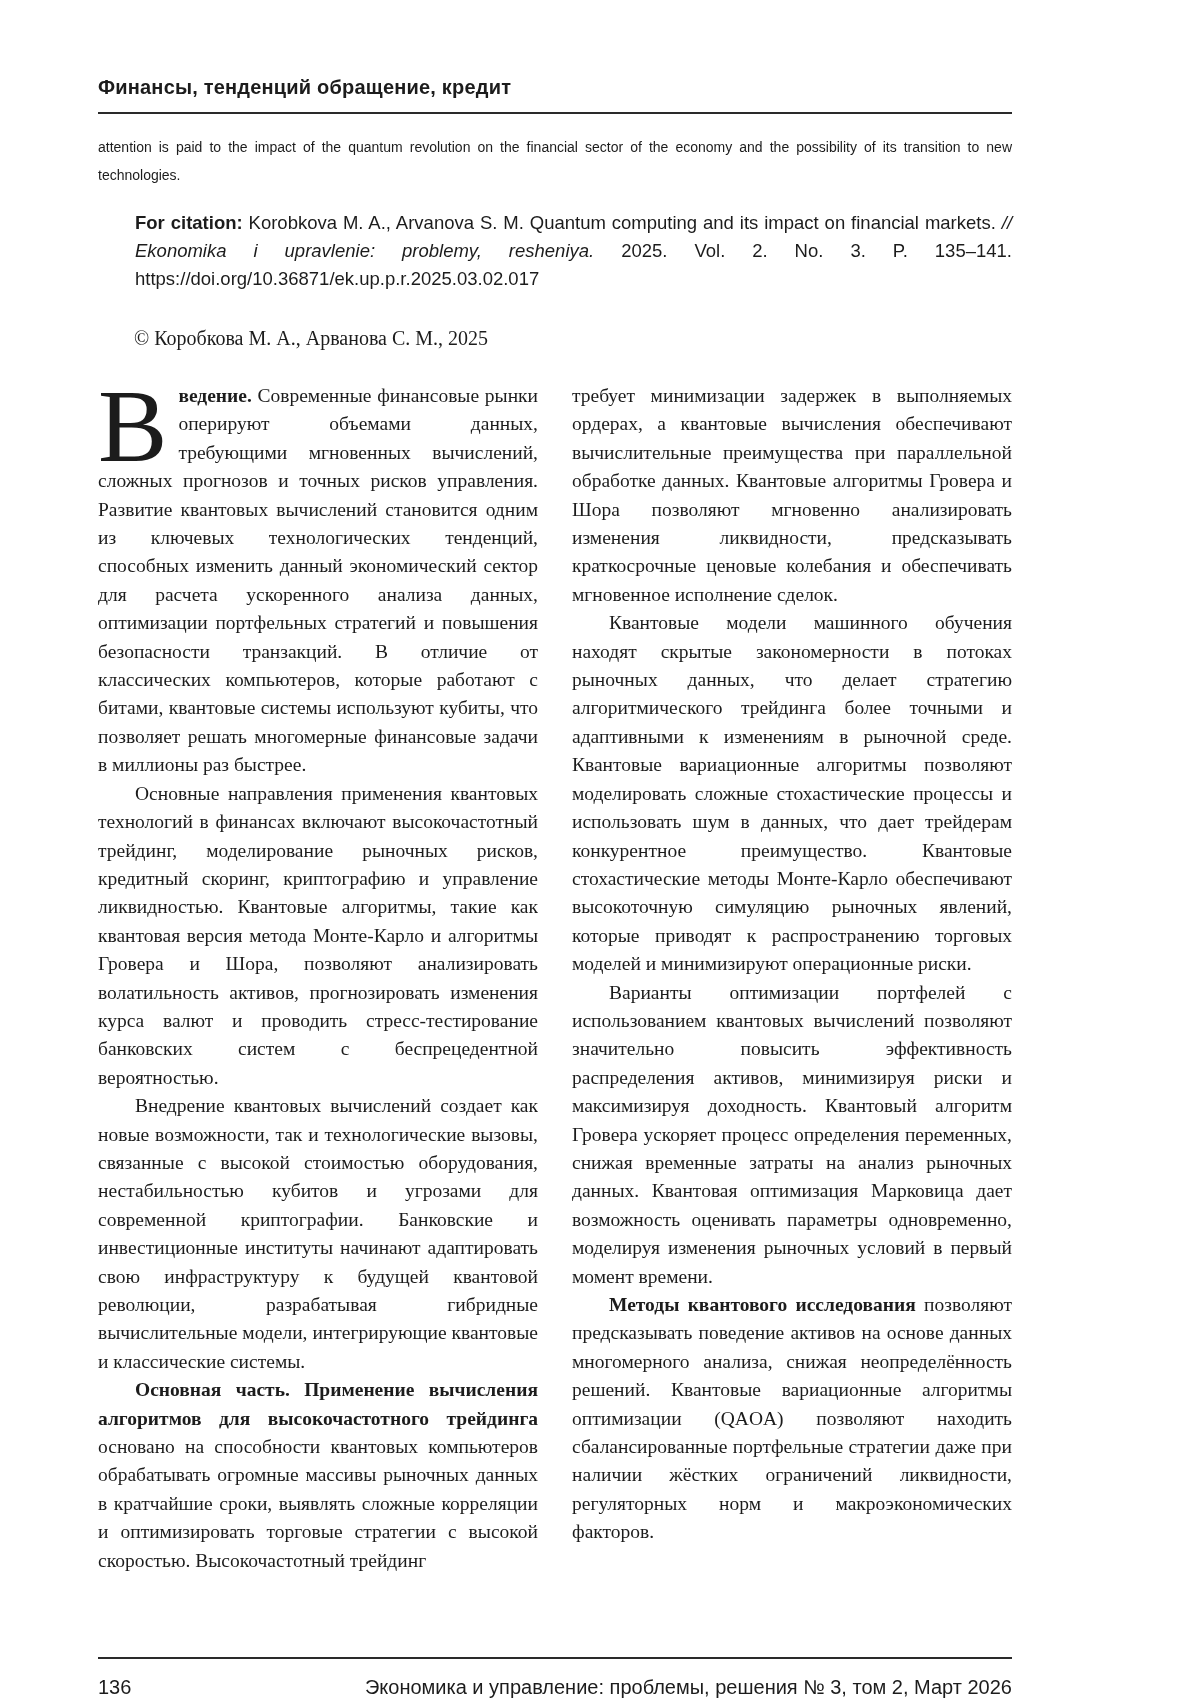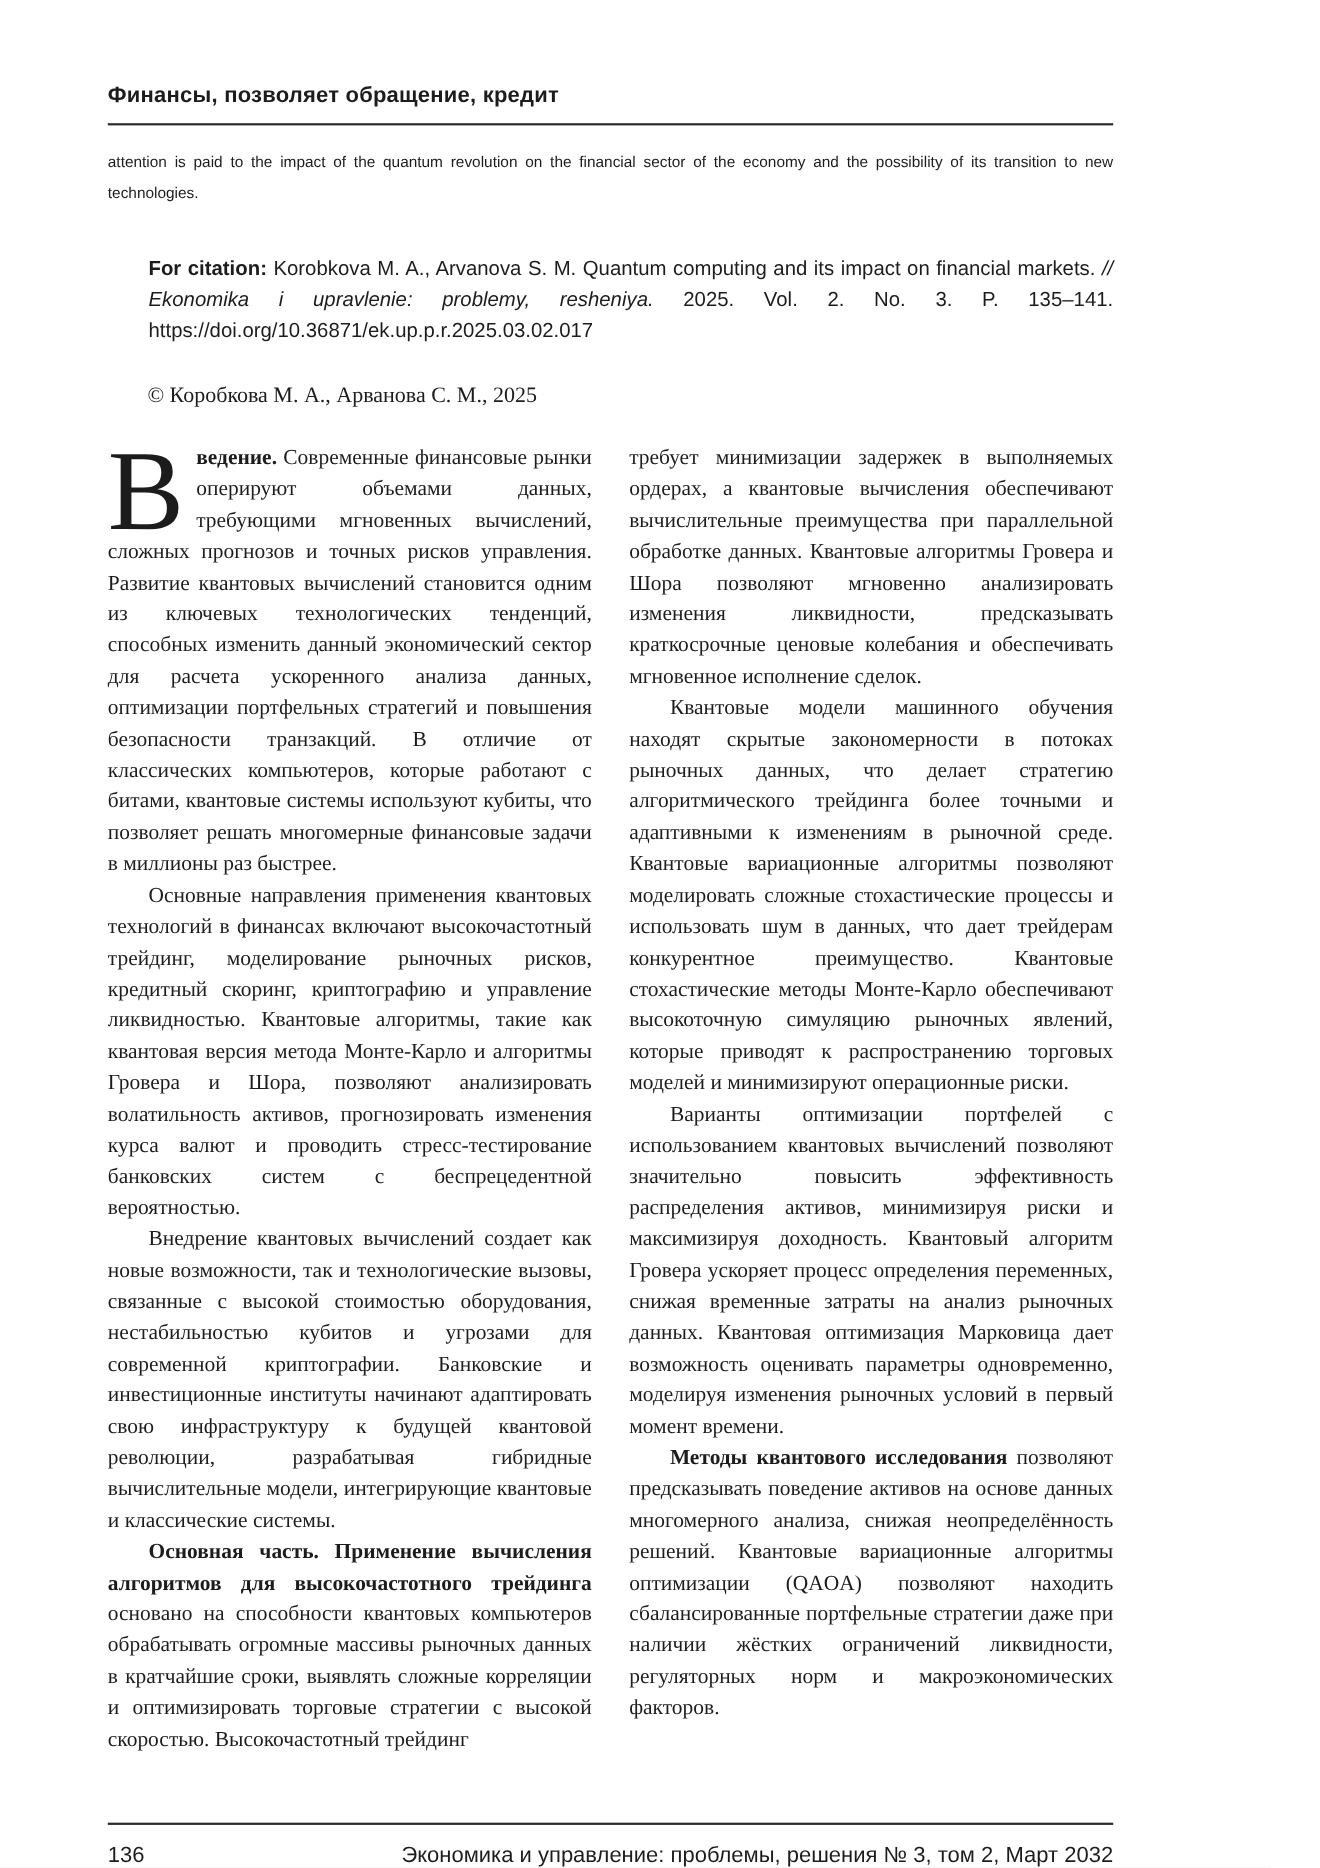--- a/index.html
+++ b/index.html
@@ -27,21 +27,21 @@
   
   .abstract {
     margin-top: 19px;
     font-family: "Liberation Sans", sans-serif;
     font-size: 14px;
     line-height: 28px;
     text-align: justify;
   }
   .abstract .keywords { text-indent: 37px; }
   .citation {
-    margin: 41px 0 0 37px;
+    margin: 20px 0 0 37px;
     font-family: "Liberation Sans", sans-serif;
     font-size: 18.5px;
     line-height: 28px;
     text-align: justify;
     overflow-wrap: break-word;
   }
   .copyright {
     margin-top: 34px;
     font-family: "Liberation Serif", serif;
     font-size: 20px;
@@ -84,21 +84,21 @@
     font-family: "Liberation Sans", sans-serif;
     font-size: 20px;
   }
 </style>
 </head>
 <body>
 
 <div class="page">
 
   <div class="running-head">
-    <span>Финансы, позволяет обращение, кредит</span>
+    <span>Финансы, тенденций обращение, кредит</span>
   </div>
 
   <section class="abstract" lang="en">
     <p class="abstract-text">attention is paid to the impact of the quantum revolution on the financial sector of the economy and the possibility of its transition to new technologies.</p>
   </section>
 
   <p class="citation" lang="en"><b>For citation:</b> <span>Korobkova M. A., Arvanova S. M. Quantum computing and its impact on financial markets.</span> <i>// Ekonomika i upravlenie: problemy, resheniya.</i> <span>2025. Vol. 2. No. 3. P. 135–141. https://doi.org/10.36871/ek.up.p.r.2025.03.02.017</span></p>
 
   <p class="copyright">© Коробкова М. А., Арванова С. М., 2025</p>
 
@@ -115,16 +115,16 @@
       <p class="para cont"><span>требует минимизации задержек в выполняемых ордерах, а квантовые вычисления обеспечивают вычислительные преимущества при параллельной обработке данных. Квантовые алгоритмы Гровера и Шора позволяют мгновенно анализировать изменения ликвидности, предсказывать краткосрочные ценовые колебания и обеспечивать мгновенное исполнение сделок.</span></p>
       <p class="para indent"><span>Квантовые модели машинного обучения находят скрытые закономерности в потоках рыночных данных, что делает стратегию алгоритмического трейдинга более точными и адаптивными к изменениям в рыночной среде. Квантовые вариационные алгоритмы позволяют моделировать сложные стохастические процессы и использовать шум в данных, что дает трейдерам конкурентное преимущество. Квантовые стохастические методы Монте-Карло обеспечивают высокоточную симуляцию рыночных явлений, которые приводят к распространению торговых моделей и минимизируют операционные риски.</span></p>
       <p class="para indent"><span>Варианты оптимизации портфелей с использованием квантовых вычислений позволяют значительно повысить эффективность распределения активов, минимизируя риски и максимизируя доходность. Квантовый алгоритм Гровера ускоряет процесс определения переменных, снижая временные затраты на анализ рыночных данных. Квантовая оптимизация Марковица дает возможность оценивать параметры одновременно, моделируя изменения рыночных условий в первый момент времени.</span></p>
       <p class="para indent"><b>Методы квантового исследования</b> <span>позволяют предсказывать поведение активов на основе данных многомерного анализа, снижая неопределённость решений. Квантовые вариационные алгоритмы оптимизации (QAOA) позволяют находить сбалансированные портфельные стратегии даже при наличии жёстких ограничений ликвидности, регуляторных норм и макроэкономических факторов.</span></p>
     </div>
 
   </div>
 
   <footer class="footer">
     <span>136</span>
-    <span>Экономика и управление: проблемы, решения № 3, том 2, Март 2032</span>
+    <span>Экономика и управление: проблемы, решения № 3, том 2, Март 2026</span>
   </footer>
 
 </div>
 
 </body></html>

